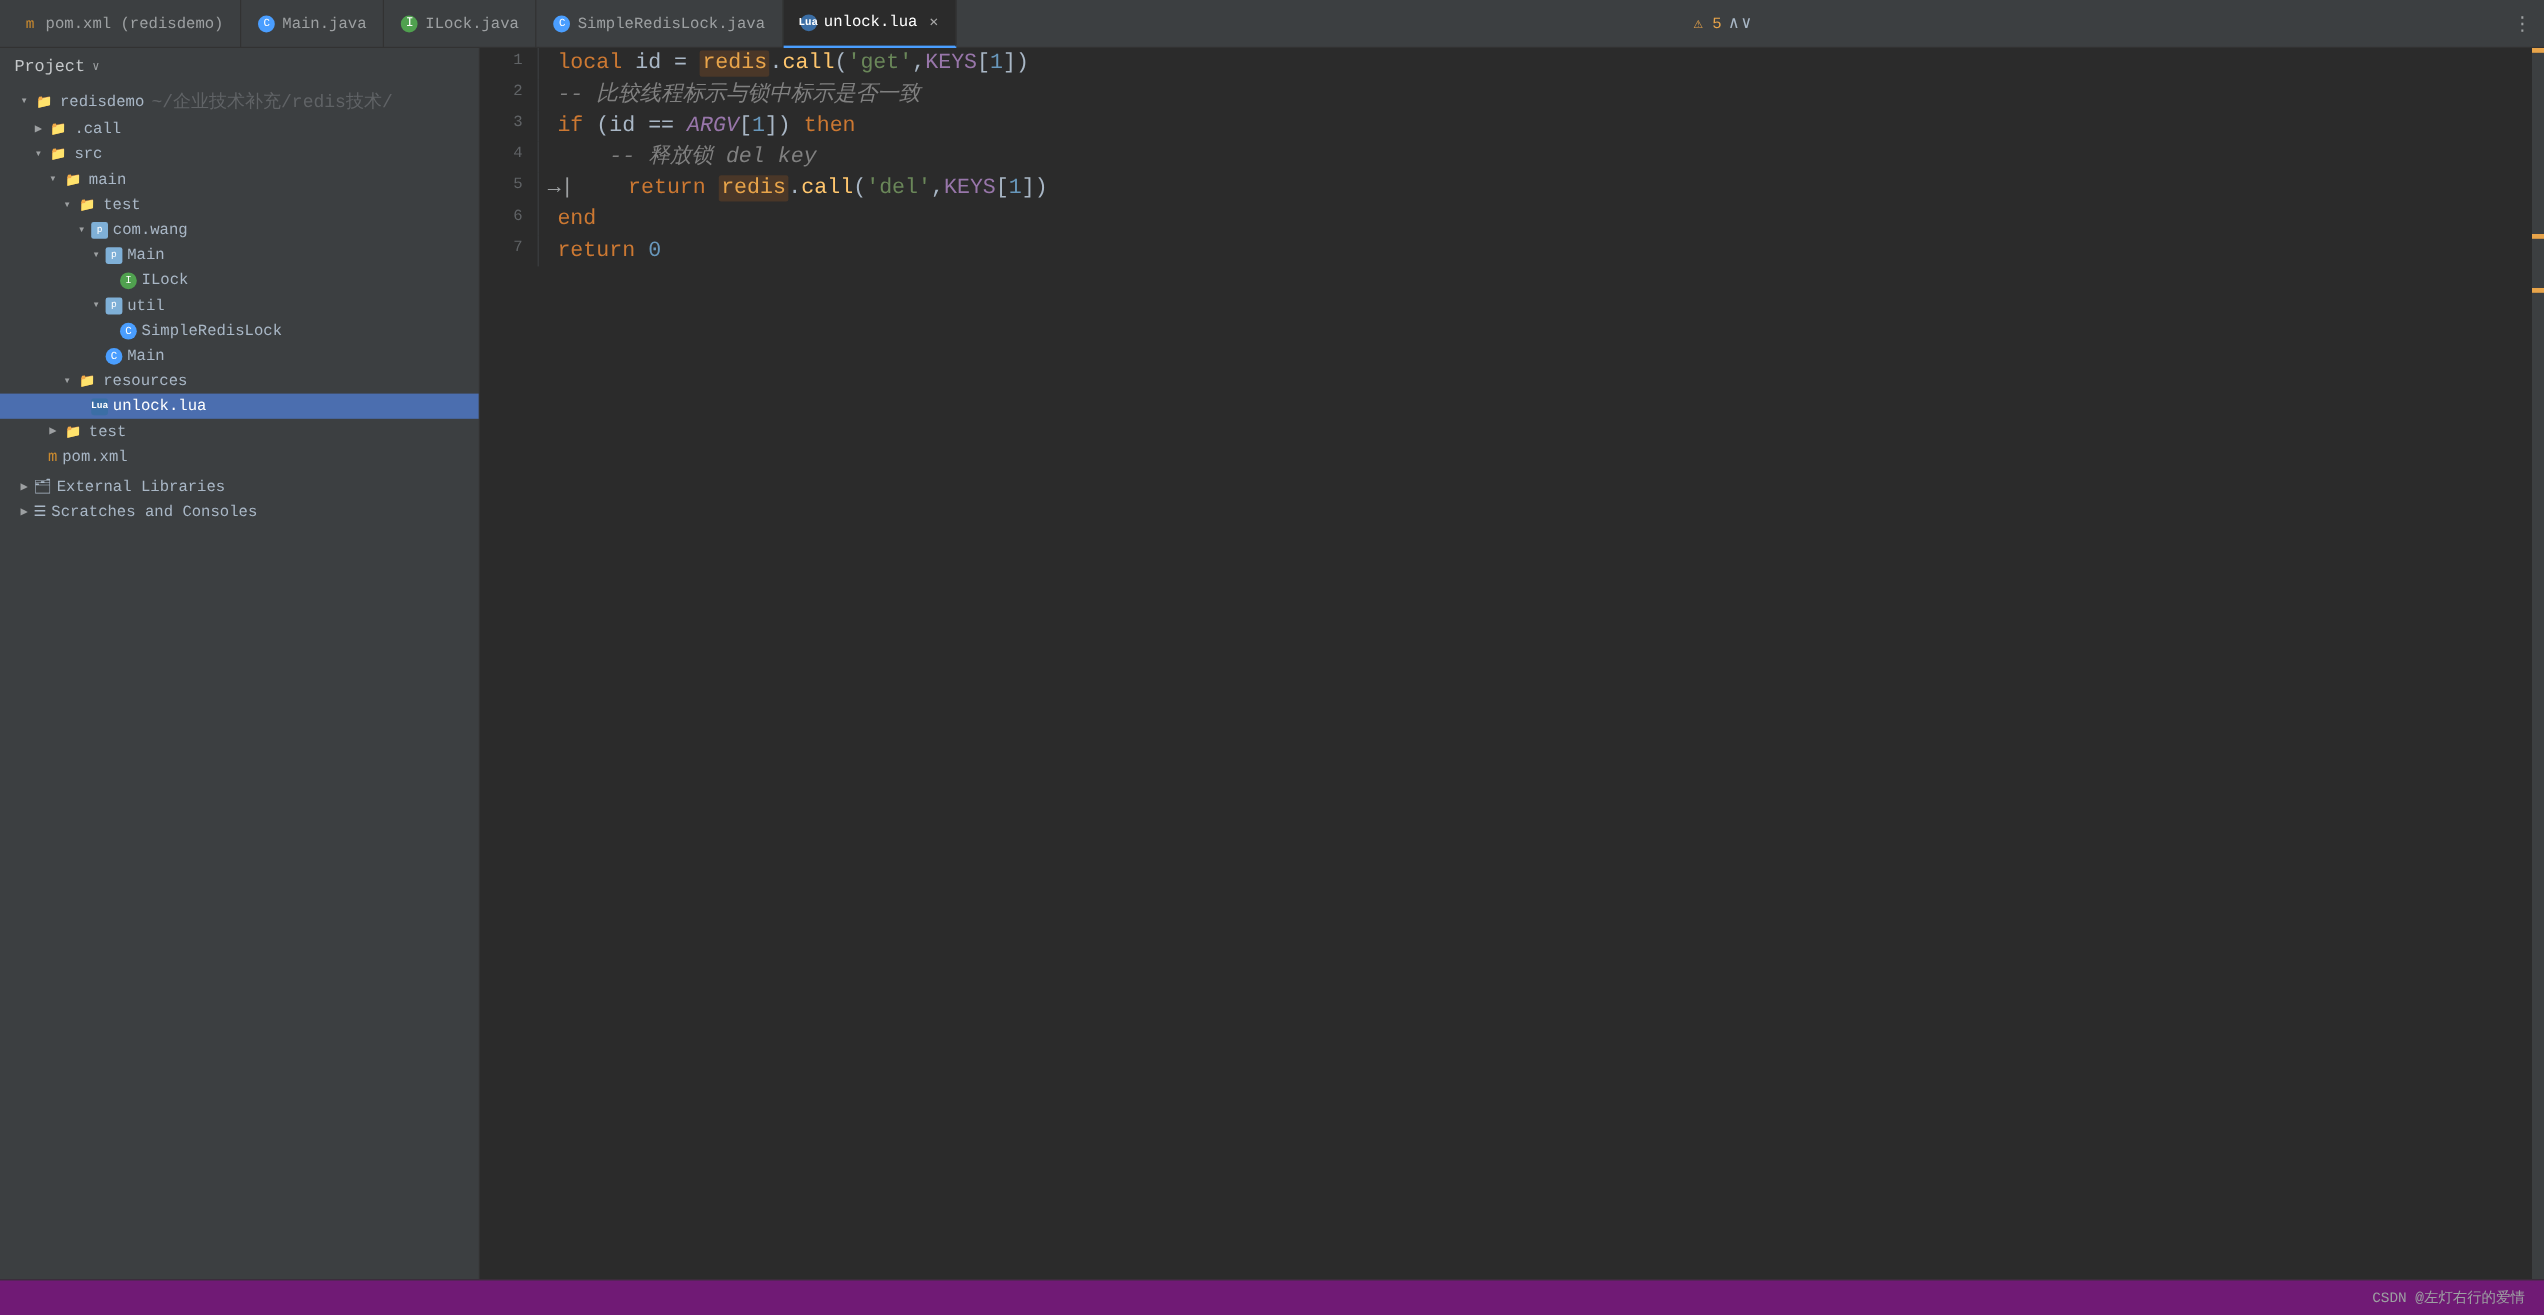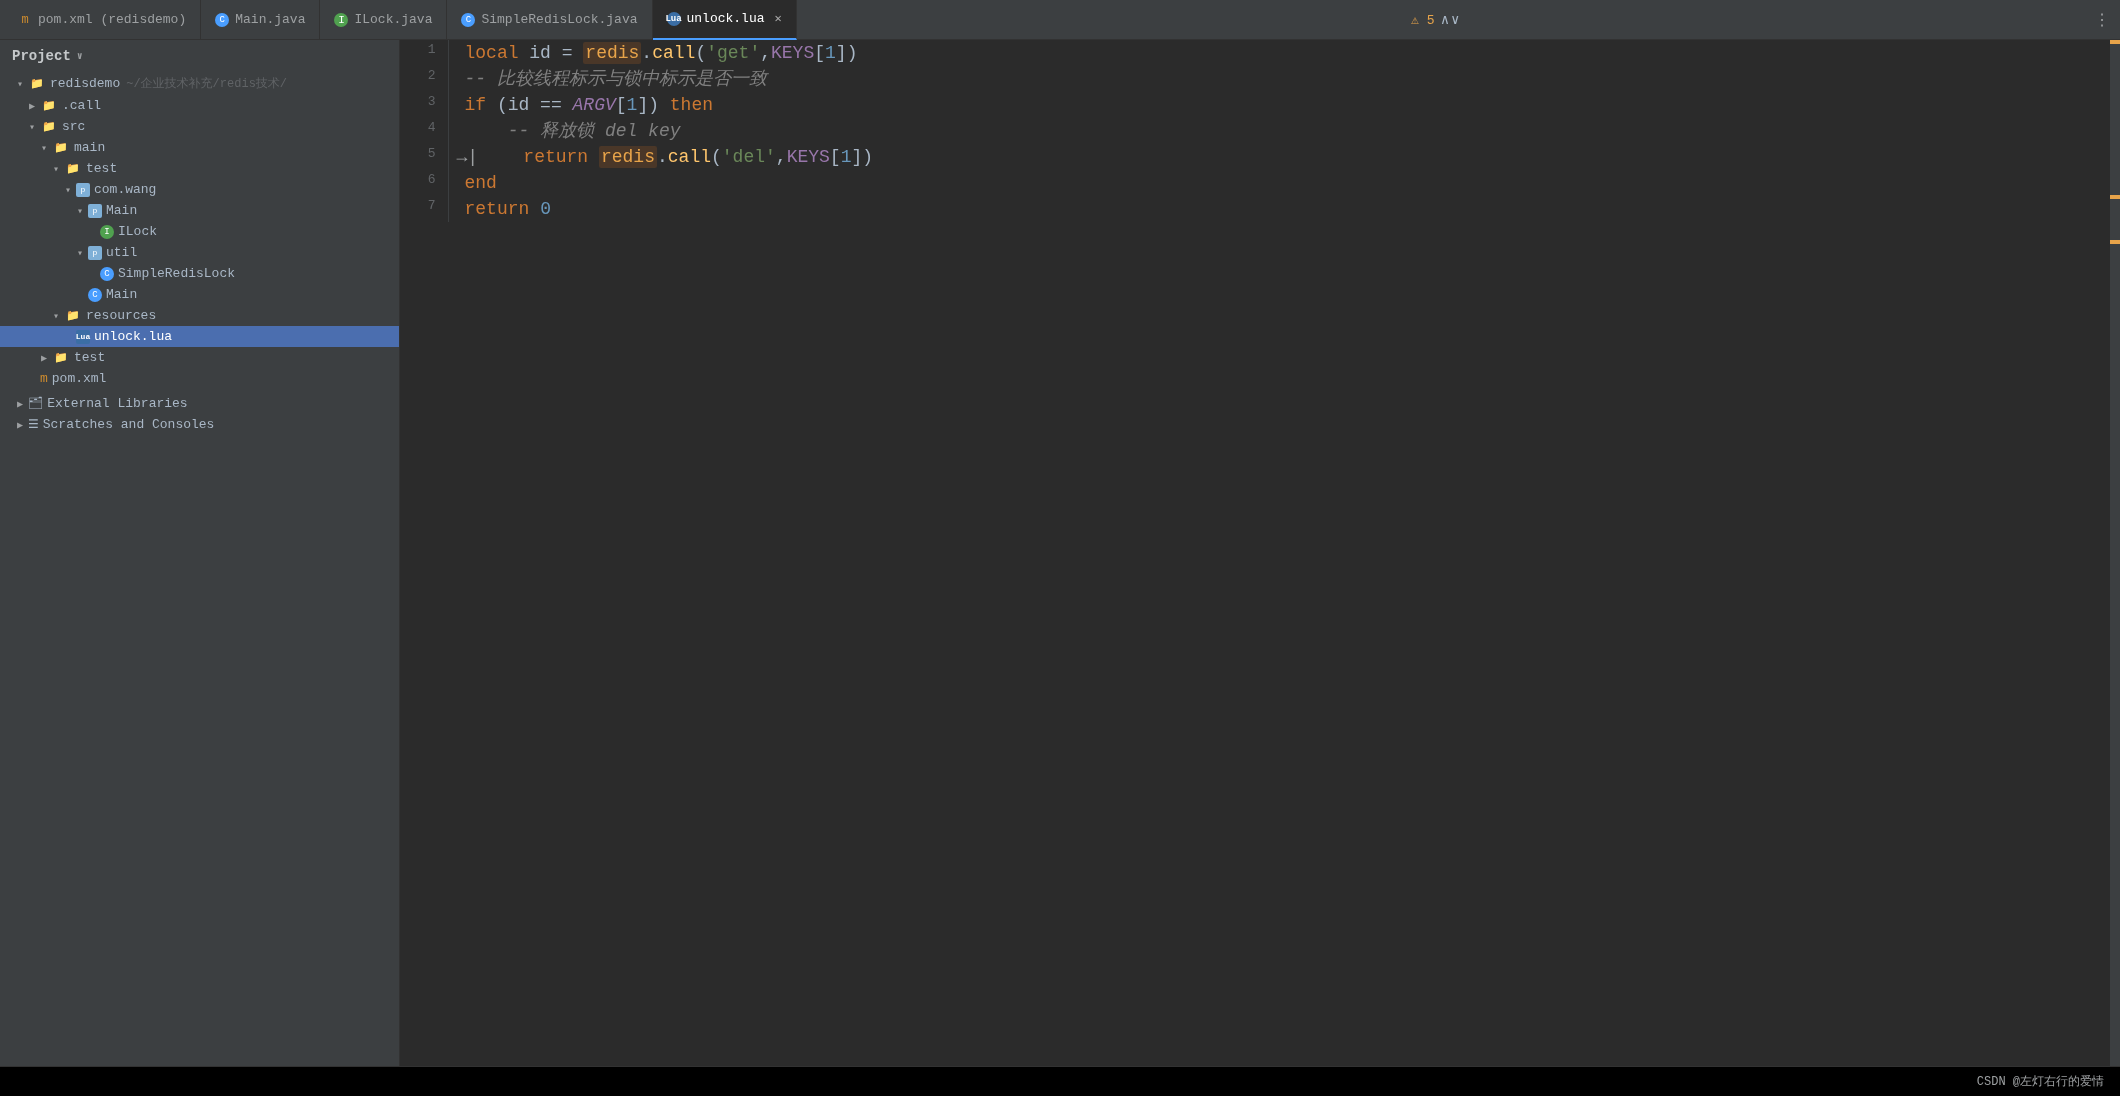--- a/index.html
+++ b/index.html
@@ -109,21 +109,21 @@
       flex-shrink: 0;
       overflow-y: auto;
       overflow-x: hidden;
     }
 
     .sidebar-header {
       display: flex;
       align-items: center;
       padding: 8px 12px;
       font-size: 14px;
-      font-weight: bold;
+      font-weight: normal;
       color: #c5c8ca;
       gap: 6px;
     }
     .sidebar-header .chevron {
       font-size: 10px;
       color: #9da0a2;
     }
 
     .tree-item {
       display: flex;
@@ -316,21 +316,21 @@
       position: absolute;
       right: 0;
       width: 10px;
       height: 4px;
     }
     .gutter-mark.warning { background: #e8a44a; }
 
     
     .status-bar {
       height: 30px;
-      background: #000000;
+      background: #701a75;
       border-top: 1px solid #323232;
       display: flex;
       align-items: center;
       justify-content: flex-end;
       padding: 0 16px;
       font-size: 12px;
       color: #9da0a2;
     }
 
     
@@ -378,21 +378,21 @@
   <div class="sidebar">
     <div class="sidebar-header">
       <span>Project</span>
       <span class="chevron">∨</span>
     </div>
 
     <div class="tree-item tree-indent-1">
       <span class="tree-arrow">▾</span>
       <span class="tree-file-icon folder-icon">📁</span>
       <span>redisdemo</span>
-      <span style="color:#606366; margin-left:6px; font-size:12px;">~/企业技术补充/redis技术/</span>
+      <span style="color:#606366; margin-left:6px; font-size:15px;">~/企业技术补充/redis技术/</span>
     </div>
 
     <div class="tree-item tree-indent-2">
       <span class="tree-arrow">▶</span>
       <span class="tree-file-icon folder-icon">📁</span>
       <span>.call</span>
     </div>
 
     <div class="tree-item tree-indent-2">
       <span class="tree-arrow">▾</span>

